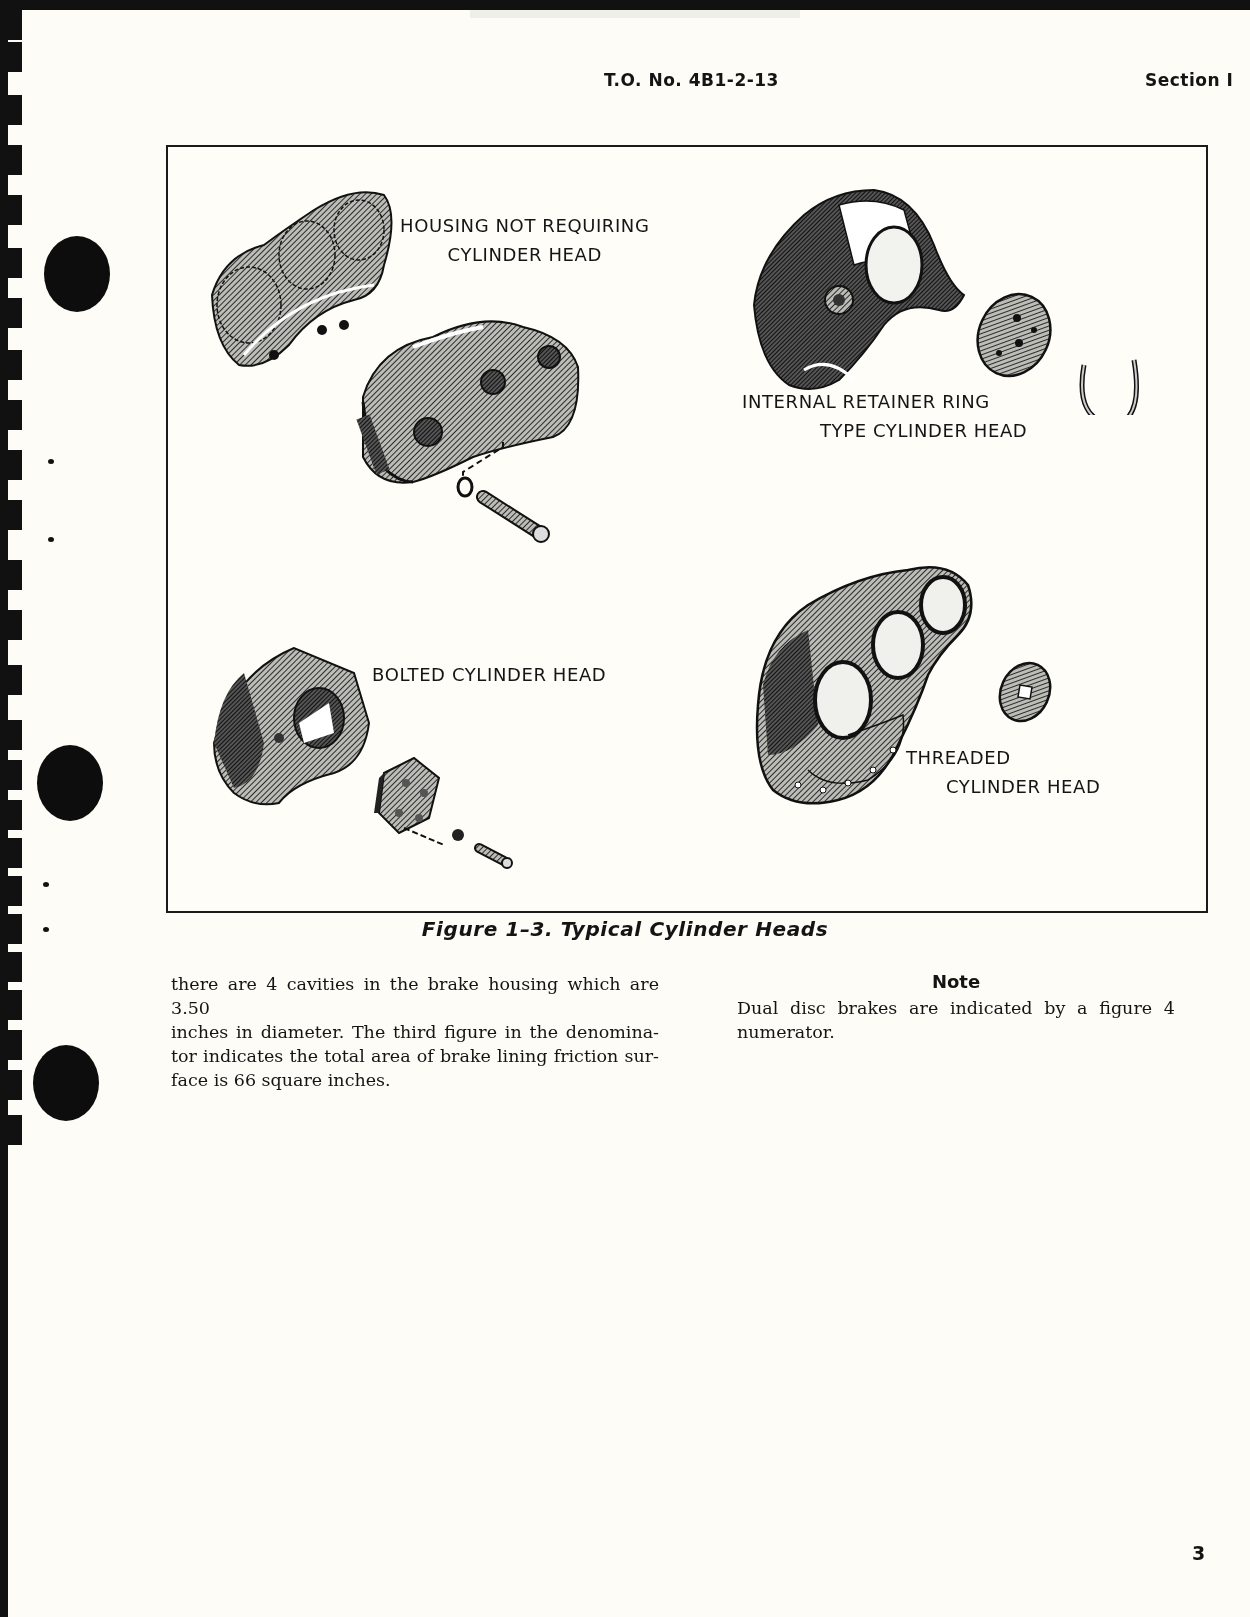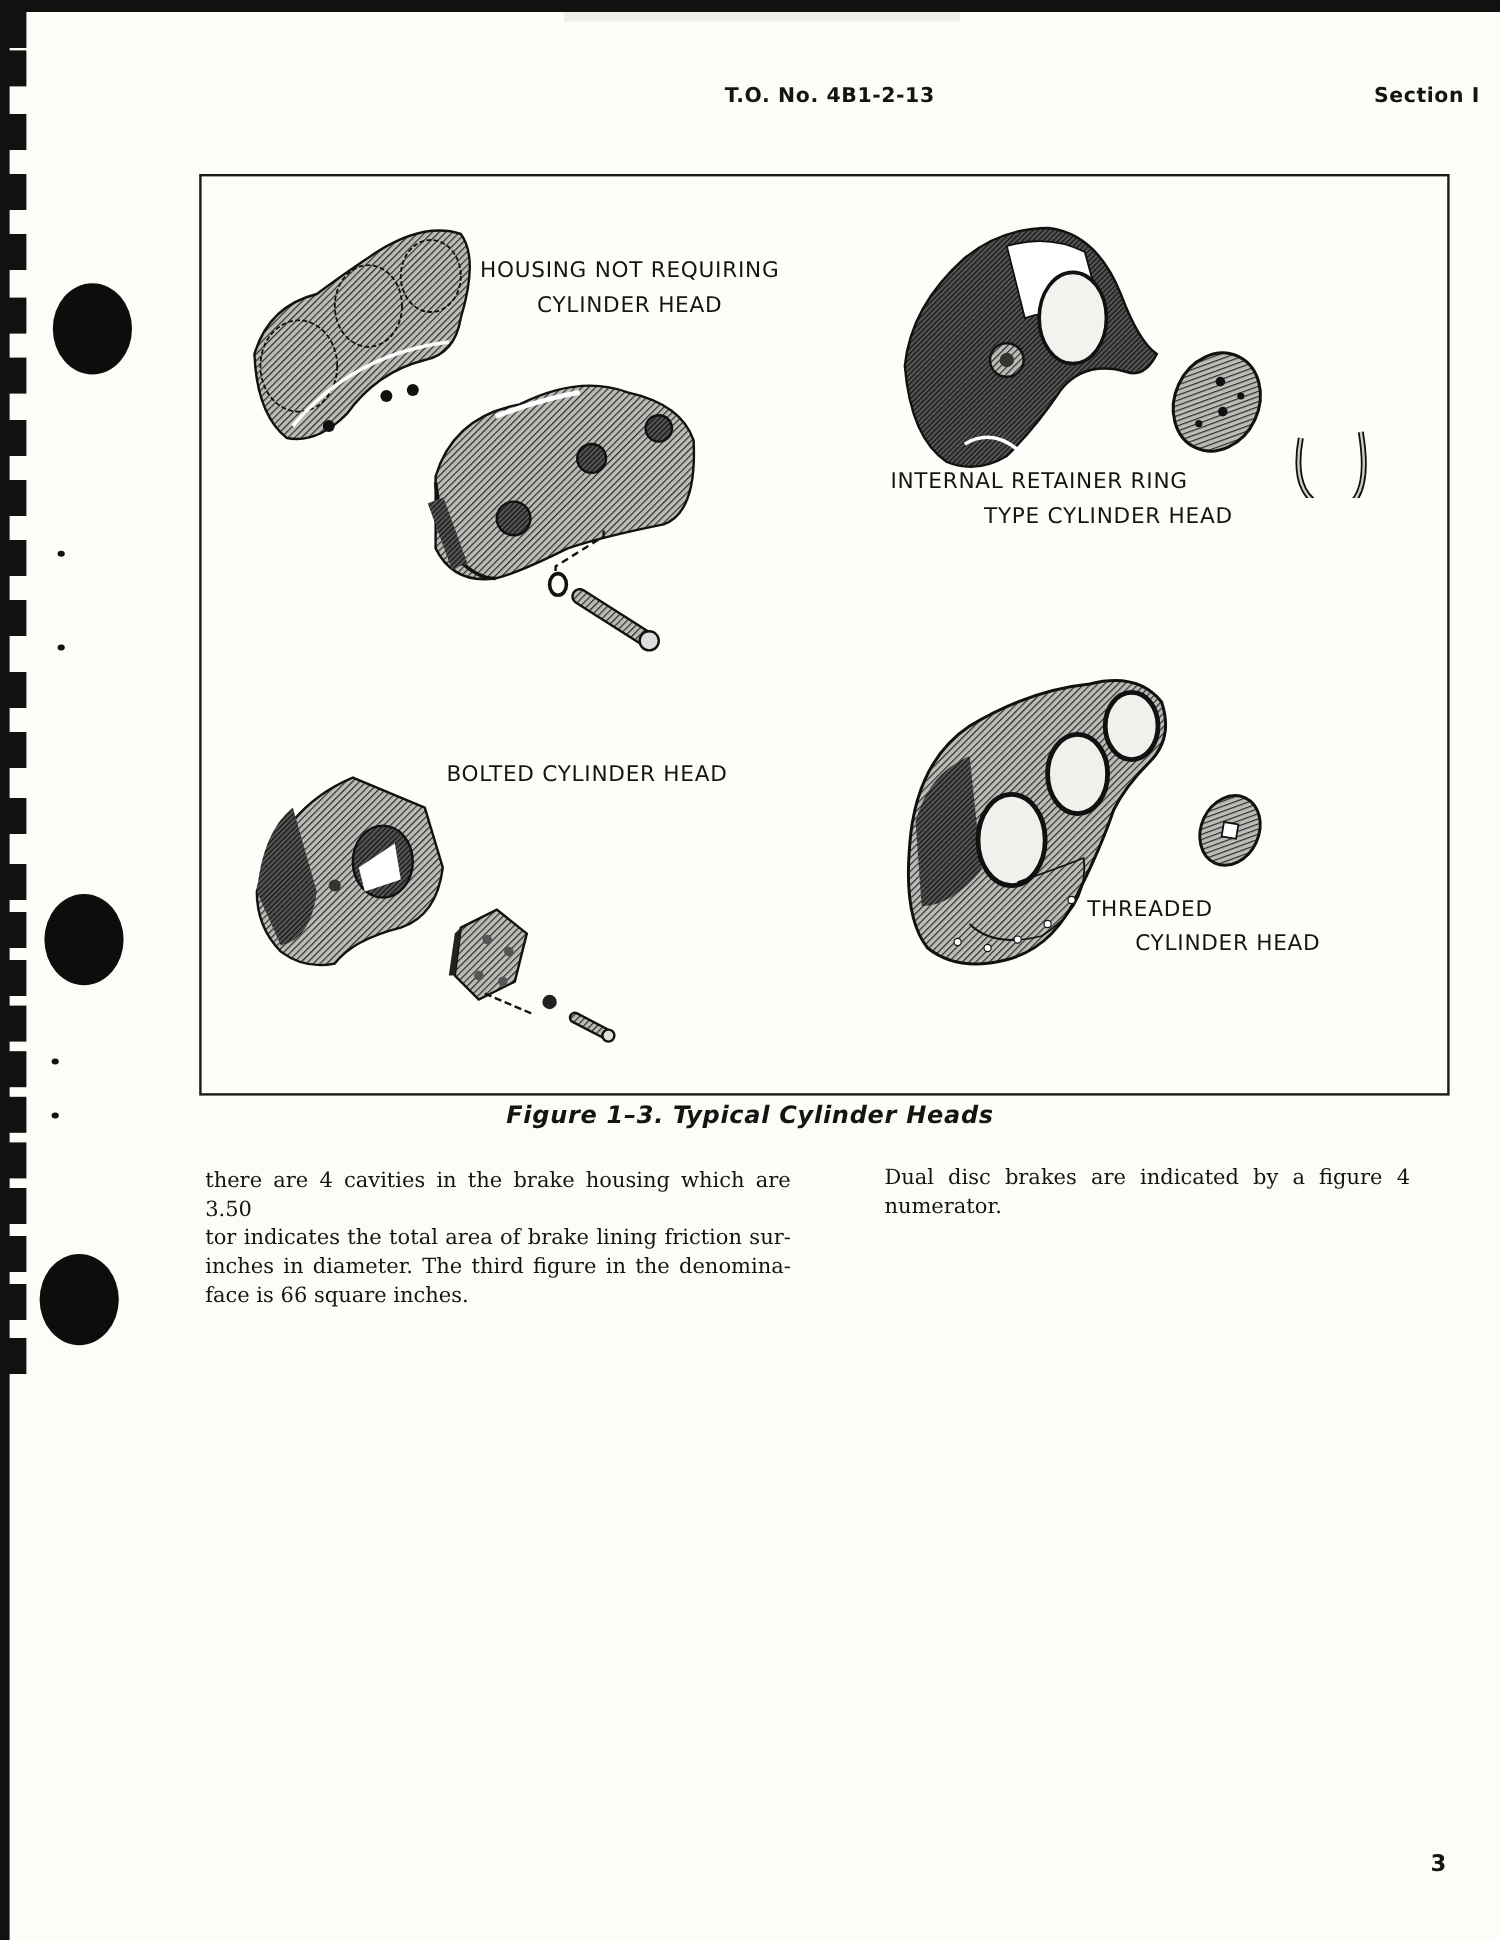--- a/index.html
+++ b/index.html
@@ -163,21 +163,21 @@
       <circle cx="215" cy="185" r="4" fill="#555"></circle>
     <path d="M200 195 L240 212" stroke="#111" stroke-width="2" stroke-dasharray="6 3"></path>
   </svg>
   <svg class="illus" style="left:276px;top:676px" width="80" height="50" viewBox="0 0 80 50">
     <circle cx="14" cy="12" r="6" fill="#222"></circle>
     <path d="M35 25 L60 38" stroke="#111" stroke-width="10" stroke-linecap="round"></path>
     <path d="M35 25 L60 38" stroke="url(#hatch)" stroke-width="6" stroke-linecap="round"></path>
     <circle cx="63" cy="40" r="5" fill="#ddd" stroke="#111" stroke-width="2"></circle>
   </svg>
 
-  <div class="label" style="left:204px;top:484px">
+  <div class="label" style="left:204px;top:513px">
     <span class="line">BOLTED CYLINDER HEAD</span>
   </div>
 
   <svg class="illus" style="left:580px;top:408px" width="300" height="270" viewBox="0 0 300 270">
     <path d="M10 150 Q15 80 60 50 Q110 20 160 15 Q200 5 220 30 Q230 60 210 80 Q190 100 180 120 Q170 150 150 190 Q130 235 90 245 Q50 255 25 235 Q5 210 10 150Z" fill="url(#hatch)" stroke="#111" stroke-width="2.5"></path>
     <path d="M15 130 Q25 90 60 75 L70 170 Q45 200 20 200Z" fill="url(#hatchDark)"></path>
     <ellipse cx="95" cy="145" rx="28" ry="38" fill="#f0f0ec" stroke="#111" stroke-width="4"></ellipse>
     <ellipse cx="150" cy="90" rx="25" ry="33" fill="#f0f0ec" stroke="#111" stroke-width="4"></ellipse>
     <ellipse cx="195" cy="50" rx="22" ry="28" fill="#f0f0ec" stroke="#111" stroke-width="4"></ellipse>
     <path d="M100 180 Q130 170 155 160 Q160 200 120 225 Q80 235 60 215" fill="none" stroke="#111" stroke-width="1.5"></path>
@@ -195,23 +195,24 @@
   <div class="label" style="left:738px;top:596px">
     <span class="line">THREADED</span>
     <span class="line" style="padding-left:40px">CYLINDER HEAD</span>
   </div>
 </div>
 
 <div class="caption">Figure 1–3. Typical Cylinder Heads</div>
 
 <div class="col col-left">
   <span class="justify-line">there are 4 cavities in the brake housing which are 3.50</span>
+  <span class="justify-line">inches in diameter. The third figure in the denomina-</span>
   <span class="justify-line">tor indicates the total area of brake lining friction sur-</span>
-  <span class="justify-line">inches in diameter. The third figure in the denomina-</span>
   <span class="line">face is 66 square inches.</span>
 </div>
 
 <div class="col col-right">
+  <div class="note-title">Note</div>
   <span class="justify-line">Dual disc brakes are indicated by a figure 4</span>
   <span class="line">numerator.</span>
 </div>
 
 <div class="page-num">3</div>
 
 </body></html>

